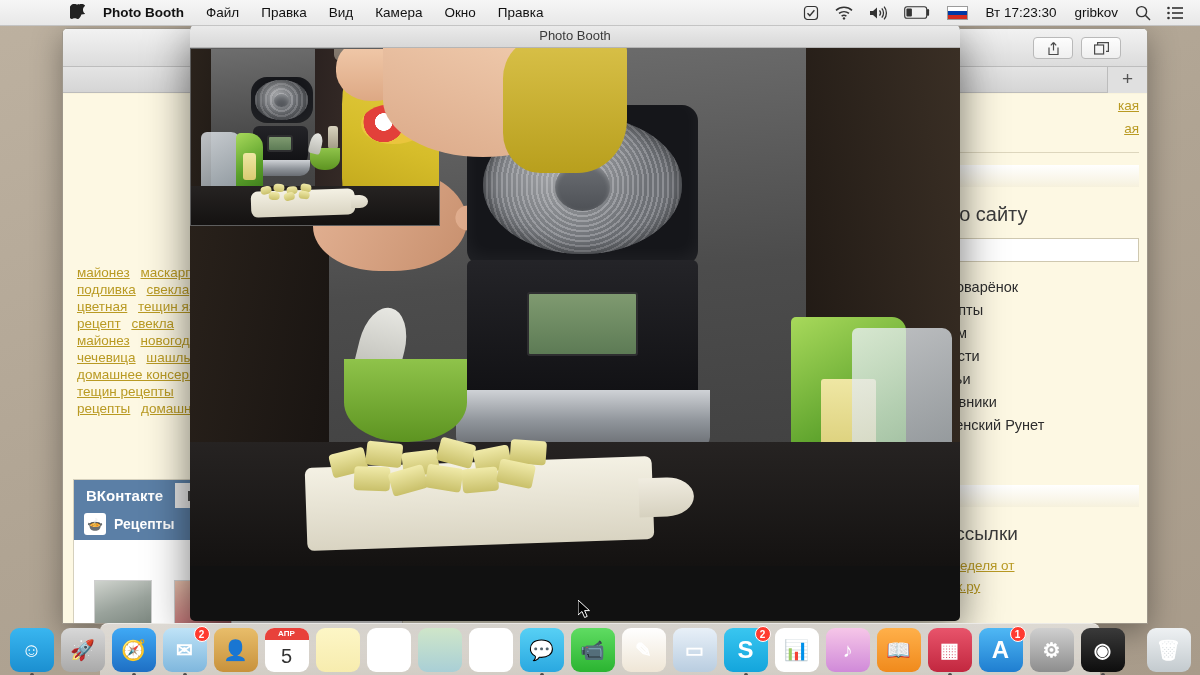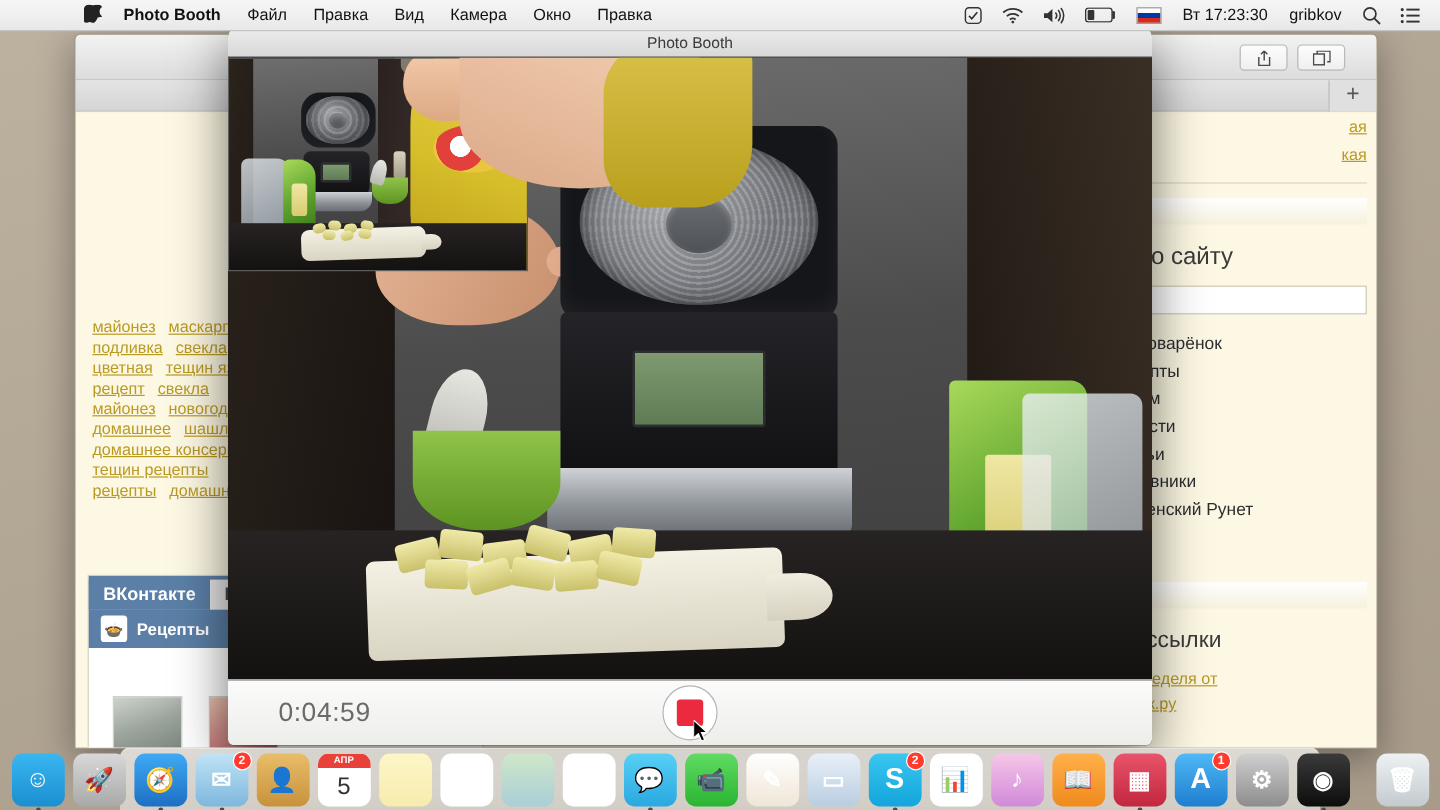--- a/index.html
+++ b/index.html
@@ -362,21 +362,21 @@
         <a>майонез</a>
         <a>маскарпоне</a><br>
         <a>подливка</a>
         <a>свекла</a><br>
         <a>цветная</a>
         <a>тещин язык</a><br>
         <a>рецепт</a>
         <a>свекла</a><br>
         <a>майонез</a>
         <a>новогодние</a><br>
-        <a>домашнее</a>
+        <a>чечевица</a>
         <a>шашлык</a><br>
         <a>домашнее консервирование</a><br>
         <a>тещин рецепты</a><br>
         <a>рецепты</a>
         <a>домашние</a>
       </div>
 
       <div class="vk">
         <div class="vk-head">
           <div class="vk-tab">ВКонтакте</div>
@@ -395,22 +395,22 @@
           <div class="vk-member">
             <div class="vk-ava" style="background:linear-gradient(160deg,#e9c3ae,#c77e7e 55%,#8d4c57);"></div>
 
           </div>
         </div>
       </div>
     </div>
 
     <div class="col-right">
       <div class="cr-links">
+        <a>кая</a>
         <a>ая</a>
-        <a>кая</a>
       </div>
       <div class="cr-divider"></div>
       <div class="cr-white"></div>
       <div class="cr-h">к по сайту</div>
       <div class="cr-input"></div>
       <div class="cr-list">
         <div>ь Поварёнок</div>
         <div>ецепты</div>
         <div>орум</div>
         <div>овости</div>
@@ -520,26 +520,20 @@
             <span class="chunk" style="left:52%; top:16%; --r:13deg;"></span>
             <span class="chunk" style="left:14%; top:50%; --r:5deg;"></span>
             <span class="chunk" style="left:32%; top:52%; --r:-12deg;"></span>
             <span class="chunk" style="left:50%; top:48%; --r:8deg;"></span>
           </div>
         </div>
       </div>
     </div>
   </div>
 
-  <div id="pb-bar">
-    <div id="pb-timer">0:04:59</div>
-    <div id="pb-rec">
-      <div class="sq"></div>
-    </div>
-  </div>
 </div>
 
 <div id="cursor">
   <svg width="14" height="20" viewBox="0 0 14 20">
     <polygon points="0,0 0,15 4,11.5 6.6,17.5 9.2,16.4 6.6,10.6 11.5,10.6" fill="#000" stroke="#fff" stroke-width="1"></polygon>
   </svg>
 </div>
 
 <div id="menubar">
   <div class="mleft">

